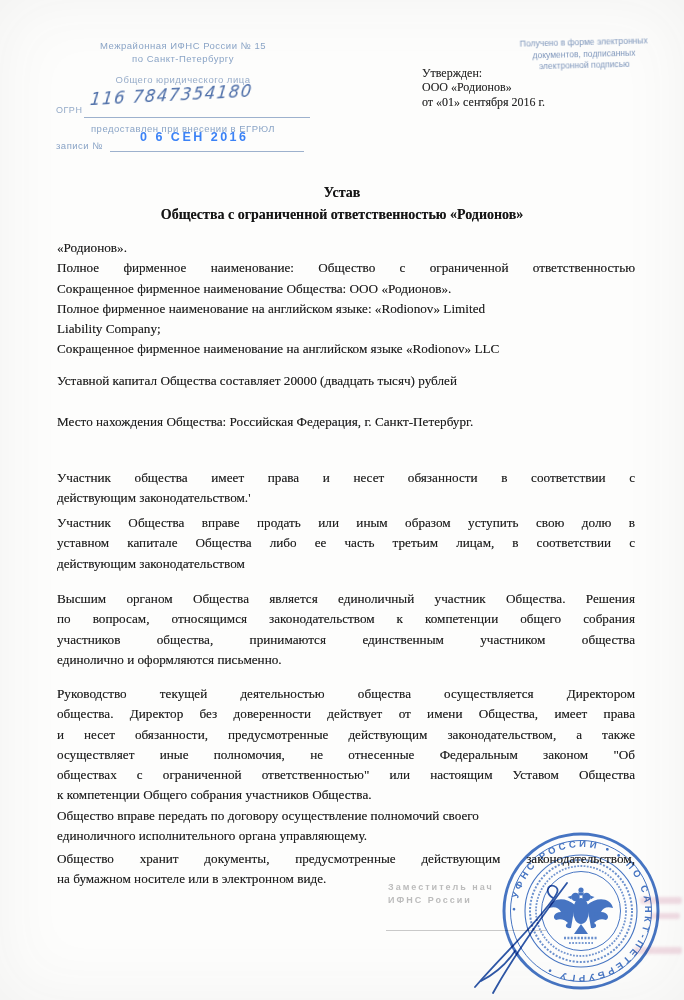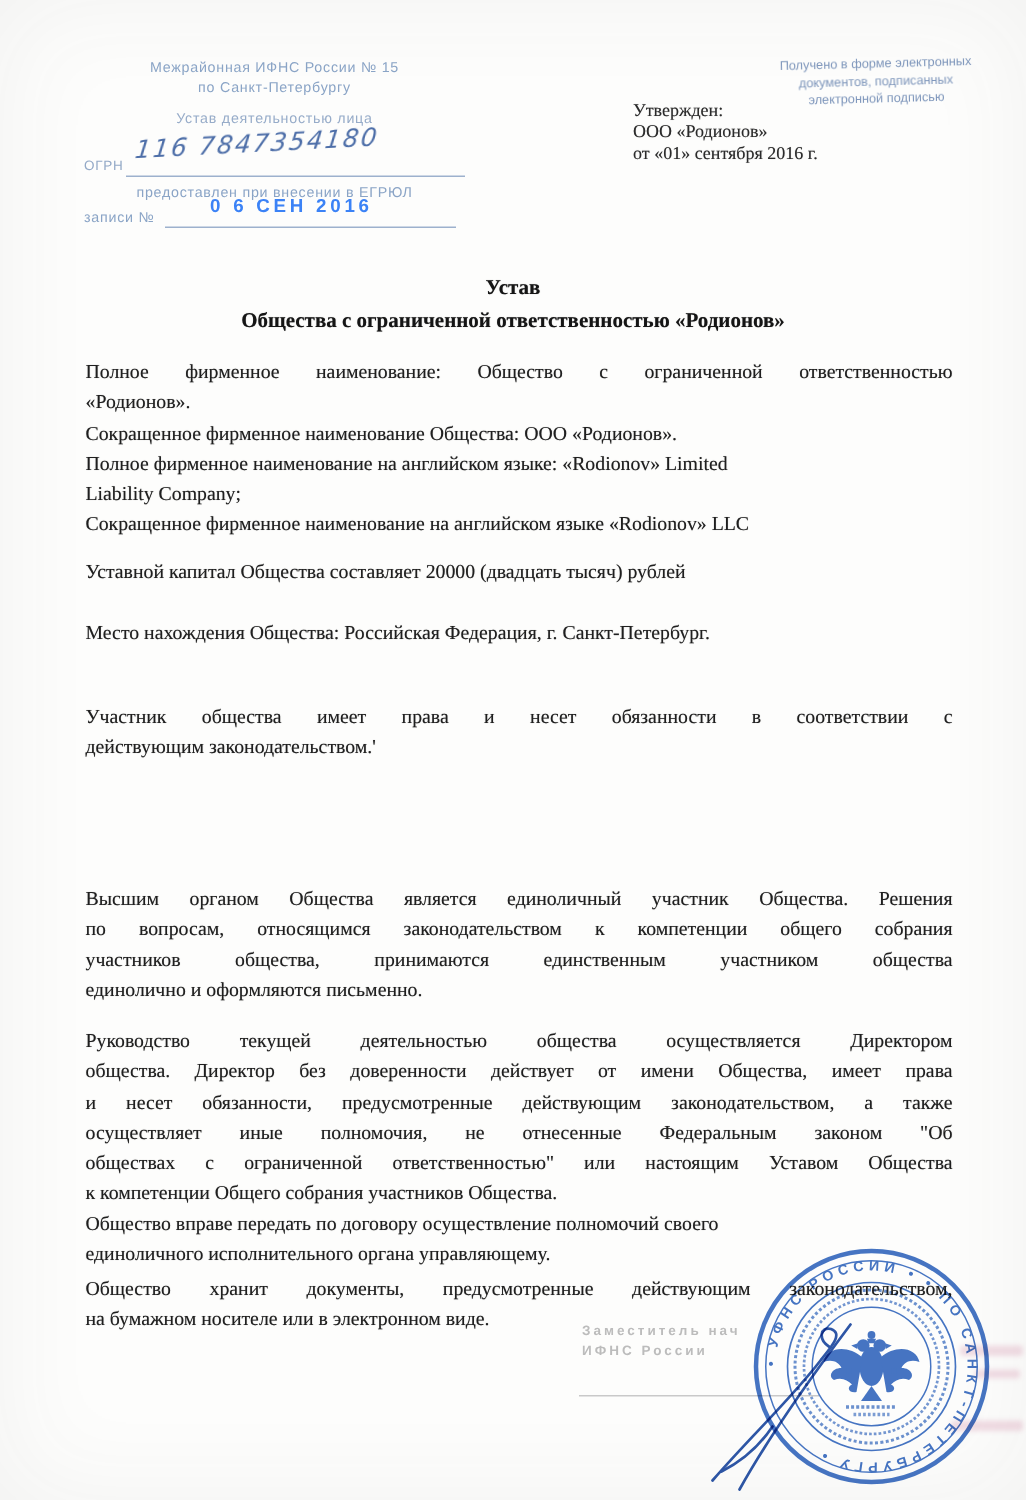--- a/index.html
+++ b/index.html
@@ -87,21 +87,21 @@
   .pr3{left:634px;top:947px;width:48px;height:7px;}
 </style>
 </head>
 <body>
 
 <div class="page">
 
   <div class="reg-stamp">
     <div>Межрайонная ИФНС России № 15</div>
     <div>по Санкт-Петербургу</div>
-    <div class="l3">Устав деятельностью лица</div>
+    <div class="l3">Общего юридического лица</div>
     <div class="ogrn-row">
       <span class="ogrn-label">ОГРН</span>
       <span class="ogrn-line"></span>
       <span class="ogrn-hand">116 7847354180</span>
     </div>
     <div class="reg-note">предоставлен при внесении в ЕГРЮЛ</div>
     <div class="record-row">
       <span class="record-label">записи №</span>
       <span class="record-line"></span>
       <span class="date-stamp">0 6 СЕН 2016</span>
@@ -119,36 +119,41 @@
     <div>ООО «Родионов»</div>
     <div>от «01» сентября 2016 г.</div>
   </div>
 
   <div class="title">
     <div>Устав</div>
     <div>Общества с ограниченной ответственностью «Родионов»</div>
   </div>
 
   <div class="para p1">
+      <div class="tline">«Родионов».</div>
       <div class="tline just">Полное фирменное наименование: Общество с ограниченной ответственностью</div>
-      <div class="tline">«Родионов».</div>
       <div class="tline">Сокращенное фирменное наименование Общества: ООО «Родионов».</div>
       <div class="tline">Полное фирменное наименование на английском языке: «Rodionov» Limited</div>
       <div class="tline">Liability Company;</div>
       <div class="tline">Сокращенное фирменное наименование на английском языке «Rodionov» LLC</div>
     </div>
   <div class="para p2">
       <div class="tline">Уставной капитал Общества составляет 20000 (двадцать тысяч) рублей</div>
     </div>
   <div class="para p3">
       <div class="tline">Место нахождения Общества: Российская Федерация, г. Санкт-Петербург.</div>
     </div>
   <div class="para p4">
       <div class="tline just">Участник общества имеет права и несет обязанности в соответствии с</div>
       <div class="tline">действующим законодательством.'</div>
+    </div>
+  <div class="para p5">
+      <div class="tline just">Участник Общества вправе продать или иным образом уступить свою долю в</div>
+      <div class="tline just">уставном капитале Общества либо ее часть третьим лицам, в соответствии с</div>
+      <div class="tline">действующим законодательством</div>
     </div>
   <div class="para p6">
       <div class="tline just">Высшим органом Общества является единоличный участник Общества. Решения</div>
       <div class="tline just">по вопросам, относящимся законодательством к компетенции общего собрания</div>
       <div class="tline just">участников общества, принимаются единственным участником общества</div>
       <div class="tline">единолично и оформляются письменно.</div>
     </div>
   <div class="para p7">
       <div class="tline just">Руководство текущей деятельностью общества осуществляется Директором</div>
       <div class="tline just">общества. Директор без доверенности действует от имени Общества, имеет права</div>

